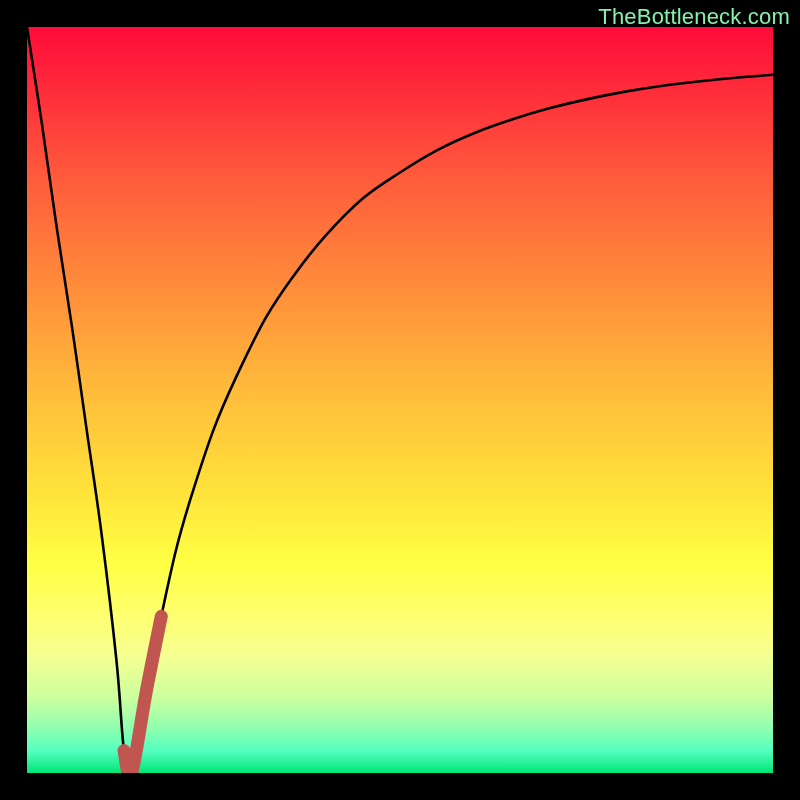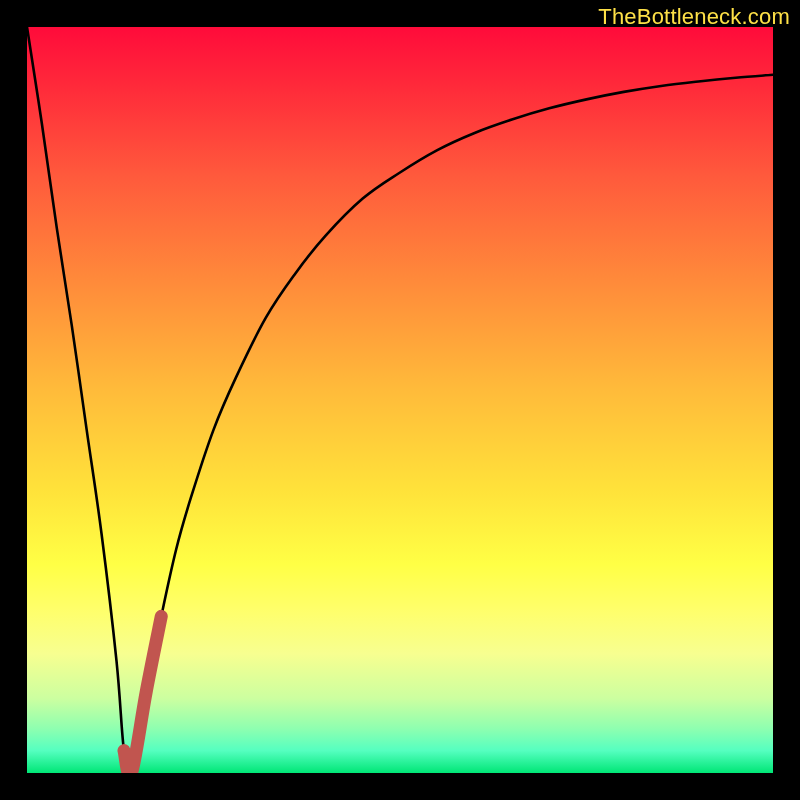--- a/index.html
+++ b/index.html
@@ -30,21 +30,21 @@
       #ccffa0 90%,
       #8fffb0 94%,
       #55ffc0 97%,
       #00e676 100%
     );
   }
   .attribution {
     position: absolute;
     top: 4px;
     right: 10px;
-    color: #fde047;
+    color: #86efac;
     font-size: 22px;
     font-weight: 500;
     letter-spacing: 0.2px;
     user-select: none;
   }
   svg {
     position: absolute;
     left: 0;
     top: 0;
   }

